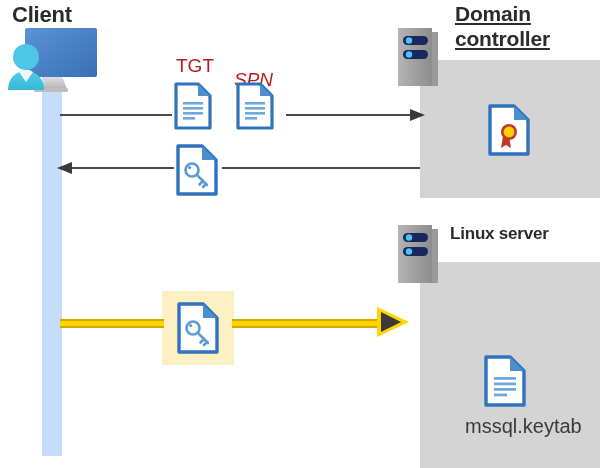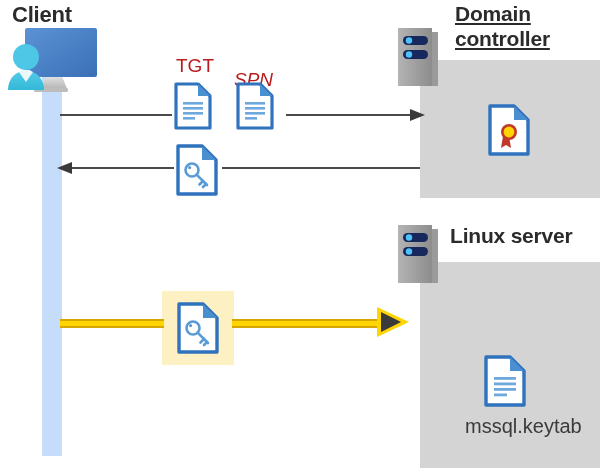--- a/index.html
+++ b/index.html
@@ -19,21 +19,21 @@
 
   
   .title {
     font-weight: bold;
     color: #2b2b2b;
     letter-spacing: -0.2px;
     line-height: 1.18;
   }
   #client-title  { left: 12px;  top: 2px;  font-size: 22px; }
   #dc-title      { left: 455px; top: 2px;  font-size: 21px; width: 140px; text-decoration: underline; }
-  #linux-title   { left: 450px; top: 224px; font-size: 21px; width: 150px; }
+  #linux-title   { left: 450px; top: 224px; font-size: 17px; width: 150px; }
 
   .caption {
     font-size: 20px;
     color: #3a3a3a;
   }
   #keytab-caption { left: 465px; top: 415px; }
 
   .small-label {
     font-size: 19px;
     color: #b91c1c;

